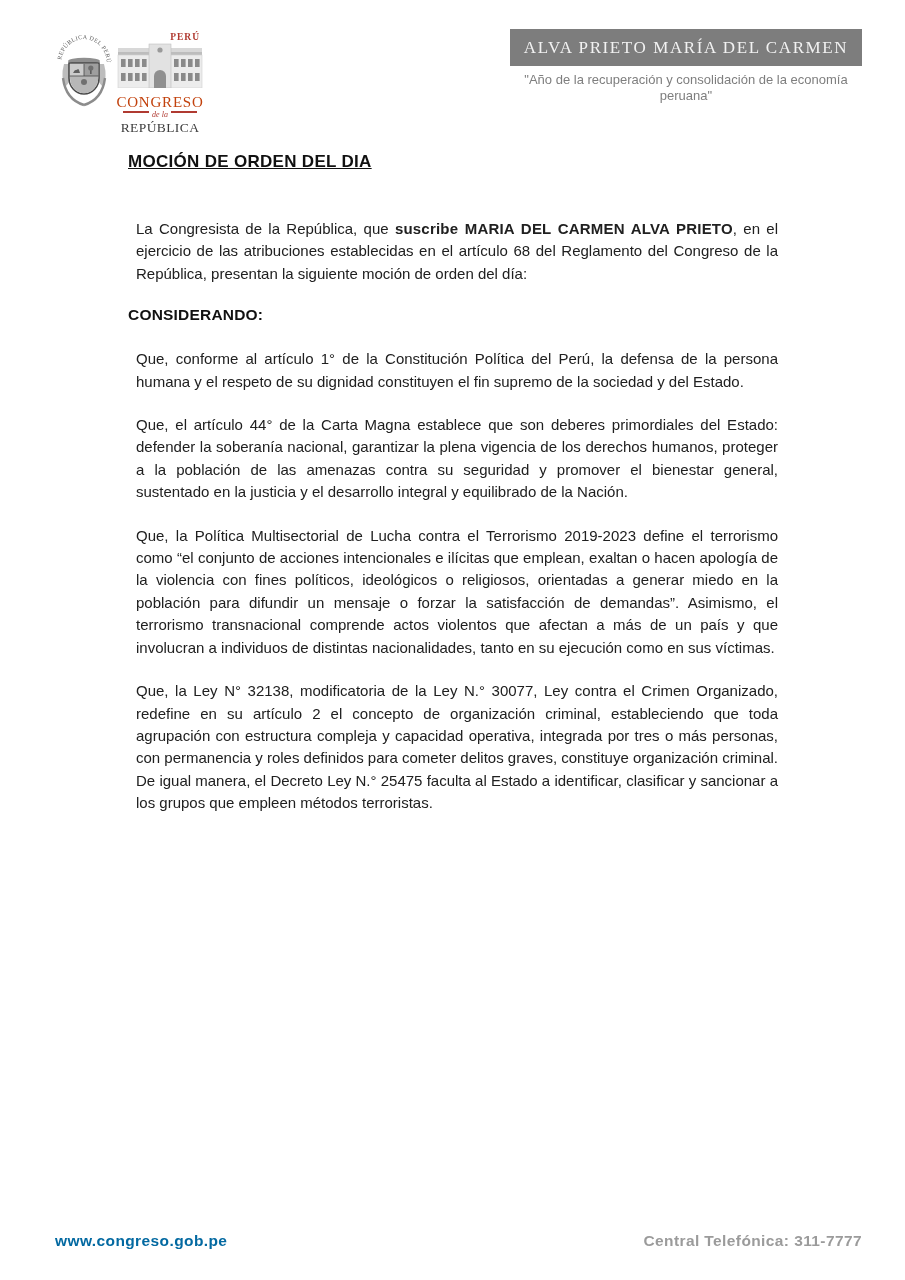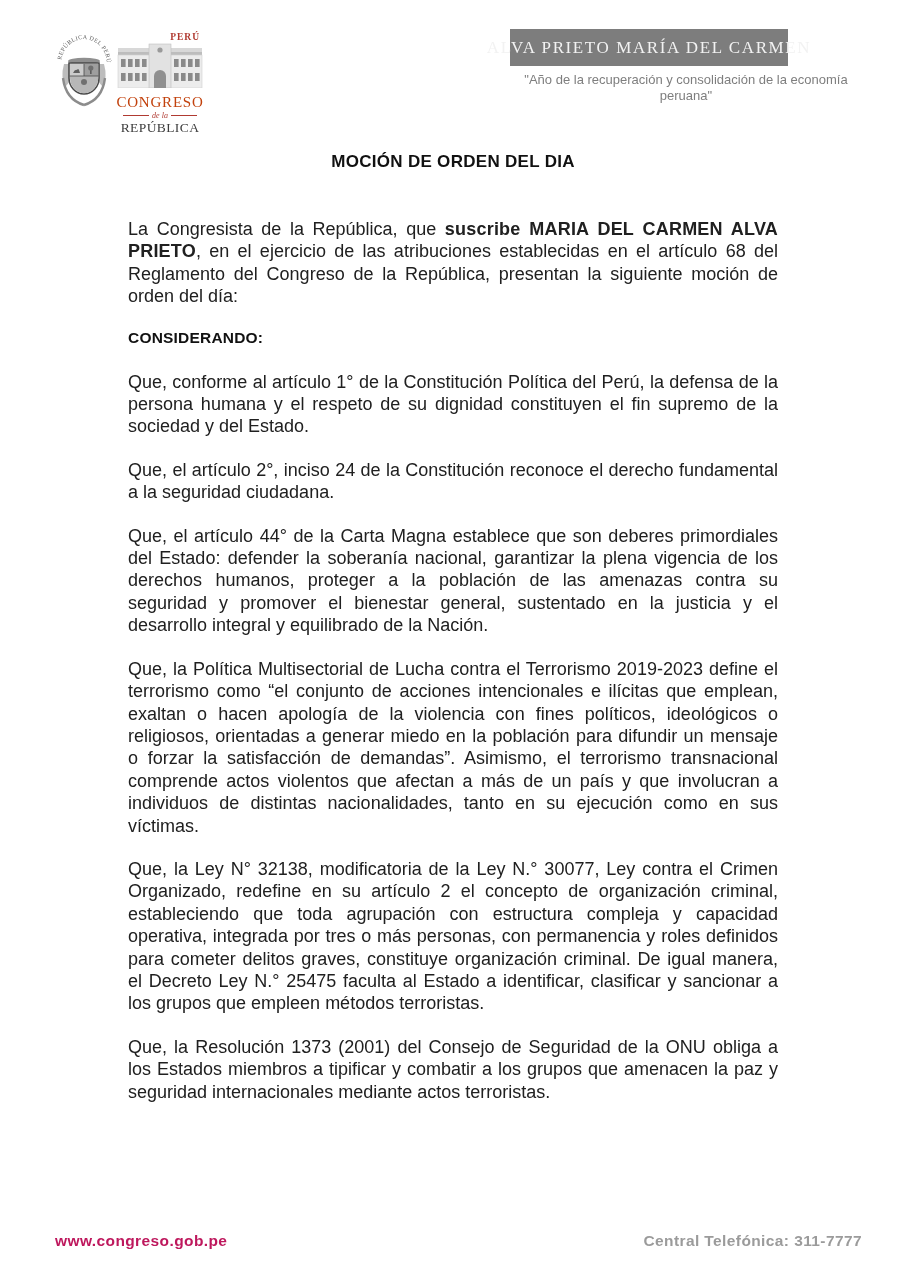--- a/index.html
+++ b/index.html
@@ -19,65 +19,65 @@
   .emblem { position:absolute; left:116px; top:20px; width:88px; text-align:center; }
   .emblem .peru-label {
     display:block; text-align:right; padding-right:4px;
     font-family:"Liberation Serif", serif; font-weight:bold;
     font-size:9.5px; letter-spacing:1px; color:#b03a31; line-height:10px;margin-top:12px;
   }
   .emblem .congreso-label {
     font-family:"Liberation Serif", serif; font-size:15px; color:#c2410c;
     letter-spacing:0.8px; line-height:17px; margin-top:2px; white-space:nowrap;
   }
-  .emblem .dela-row { display:flex; align-items:center; justify-content:center; gap:3px; height:9px; }
+  .emblem .dela-row { display:flex; justify-content:center; gap:3px; height:9px; }
   .emblem .dela-row .rule { width:26px; height:1.5px; background:#b03a31; }
   .emblem .dela-label {
     font-family:"Liberation Serif", serif; font-style:italic;
     font-size:8px; color:#b03a31; line-height:8px;
   }
   .emblem .republica-label {
     font-family:"Liberation Serif", serif; font-size:13.5px; color:#3d3d3d;
     letter-spacing:0.4px; line-height:16px; white-space:nowrap;text-align:center;
   }
 
   .name-banner {
-    position:absolute; left:510px; top:29px; width:278px; height:37px;
+    position:absolute; left:510px; top:29px; width:352px; height:37px;
     background:#7d7d7d; color:#f2f2f2;
     font-family:"Liberation Serif", serif; font-size:17px; letter-spacing:1.6px;
     display:flex; align-items:center; justify-content:center; white-space:nowrap;
   }
   .year-slogan {
     position:absolute; left:500px; top:72px; width:372px;
     text-align:center; font-size:13px; color:#7e7e7e; line-height:16px;
   }
 
   
   .doc-body {
     position:absolute; left:128px; top:152px; width:650px;
     color:#202020;
   }
   .doc-title {
-    font-size:17px; font-weight:bold; text-align:center;
-    letter-spacing:0.3px; margin:0 0 46px 0; color:#111;
+    font-size:17px; font-weight:bold; text-align:left;
+    letter-spacing:0.3px; margin:0 0 46px 0; color:#111;text-decoration:underline;
   }
   .doc-body p {
-    font-size:18px; line-height:22.4px; text-align:justify;
-    margin:0 0 21px 0;
+    font-size:15px; line-height:22.4px; text-align:justify;
+    margin:0 0 21px 8px;
   }
   .doc-body p b { letter-spacing:0.2px; }
   .considerando {
     font-size:15.5px; font-weight:bold; color:#111;
     margin:5px 0 24px 0; letter-spacing:0.2px;
   }
 
   
   .footer-left {
     position:absolute; left:55px; bottom:30px;
-    font-size:15.5px; font-weight:bold; color:#be185d; letter-spacing:0.4px;
+    font-size:15.5px; font-weight:bold; color:#0369a1; letter-spacing:0.4px;
   }
   .footer-right {
     position:absolute; right:43px; bottom:30px;
     font-size:15.5px; font-weight:bold; color:#9b9b9b; letter-spacing:0.4px;
   }
 </style>
 </head>
 <body>
 
 <div class="page">
@@ -156,25 +156,23 @@
   </header>
 
   <main class="doc-body">
     <h1 class="doc-title">MOCIÓN DE ORDEN DEL DIA</h1>
 
     <p><span>La Congresista de la República, que </span><b>suscribe MARIA DEL CARMEN ALVA PRIETO</b><span>, en el ejercicio de las atribuciones establecidas en el artículo 68 del Reglamento del Congreso de la República, presentan la siguiente moción de orden del día:</span></p>
 
     <h2 class="considerando">CONSIDERANDO:</h2>
 
     <p>Que, conforme al artículo 1° de la Constitución Política del Perú, la defensa de la persona humana y el respeto de su dignidad constituyen el fin supremo de la sociedad y del Estado.</p>
-    <p>Que, el artículo 2°, inciso 24 de la Constitución reconoce el derecho fundamental a la seguridad ciudadana.</p>
     <p>Que, el artículo 44° de la Carta Magna establece que son deberes primordiales del Estado: defender la soberanía nacional, garantizar la plena vigencia de los derechos humanos, proteger a la población de las amenazas contra su seguridad y promover el bienestar general, sustentado en la justicia y el desarrollo integral y equilibrado de la Nación.</p>
     <p>Que, la Política Multisectorial de Lucha contra el Terrorismo 2019-2023 define el terrorismo como “el conjunto de acciones intencionales e ilícitas que emplean, exaltan o hacen apología de la violencia con fines políticos, ideológicos o religiosos, orientadas a generar miedo en la población para difundir un mensaje o forzar la satisfacción de demandas”. Asimismo, el terrorismo transnacional comprende actos violentos que afectan a más de un país y que involucran a individuos de distintas nacionalidades, tanto en su ejecución como en sus víctimas.</p>
     <p>Que, la Ley N° 32138, modificatoria de la Ley N.° 30077, Ley contra el Crimen Organizado, redefine en su artículo 2 el concepto de organización criminal, estableciendo que toda agrupación con estructura compleja y capacidad operativa, integrada por tres o más personas, con permanencia y roles definidos para cometer delitos graves, constituye organización criminal. De igual manera, el Decreto Ley N.° 25475 faculta al Estado a identificar, clasificar y sancionar a los grupos que empleen métodos terroristas.</p>
-    <p>Que, la Resolución 1373 (2001) del Consejo de Seguridad de la ONU obliga a los Estados miembros a tipificar y combatir a los grupos que amenacen la paz y seguridad internacionales mediante actos terroristas.</p>
   </main>
 
   <footer>
     <span class="footer-left">www.congreso.gob.pe</span>
     <span class="footer-right">Central Telefónica: 311-7777</span>
   </footer>
 
 </div>
 
 </body></html>

